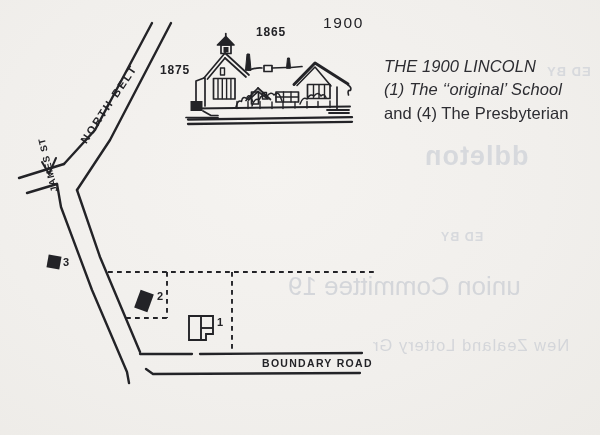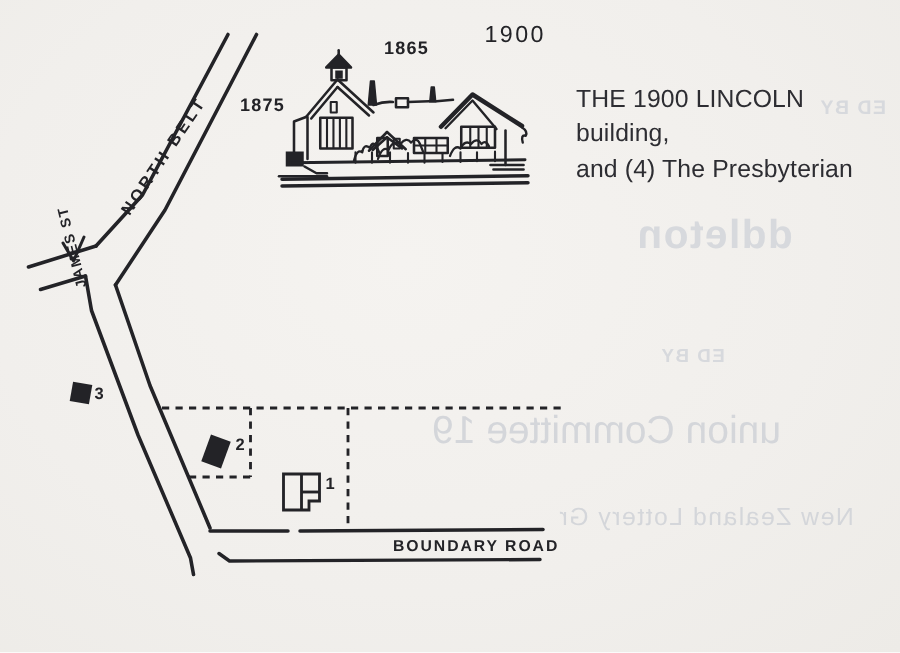--- a/index.html
+++ b/index.html
@@ -30,21 +30,21 @@
   .g3{left:440px;top:230px;font-size:12.5px;font-weight:700;letter-spacing:1px;}
   .g4{left:288px;top:271px;font-size:26px;color:#d4d6da;}
   .g5{left:372px;top:336px;font-size:16.5px;letter-spacing:1px;color:#d4d6da;}
   
   .caption{
     position:absolute;left:384px;top:55px;width:212px;
     font-size:16.5px;line-height:23.4px;color:#2d2d32;
     letter-spacing:0.1px;
   }
   .caption .ln{display:block;}
-  .caption .it{}
+  .caption .it{font-style:italic;}
   
   svg.plan{position:absolute;left:0;top:0;color:var(--ink);}
   svg.plan text{fill:currentColor;font-family:"Liberation Sans", sans-serif;}
   .lbl-road{font-size:11px;font-weight:700;letter-spacing:2.2px;}
   .lbl-road-sm{font-size:9.5px;font-weight:700;letter-spacing:1px;}
   .lbl-bnd{font-size:10.5px;font-weight:700;letter-spacing:1.3px;}
   .lbl-year{font-size:12px;font-weight:700;letter-spacing:0.8px;}
   .lbl-year-lg{font-size:15.5px;font-weight:400;letter-spacing:1.6px;}
   .lbl-marker{font-size:11px;font-weight:700;}
 </style>
@@ -177,17 +177,17 @@
 
     <text class="lbl-year" x="160" y="74">1875</text>
 
     <text class="lbl-year" x="256" y="36">1865</text>
 
     <text class="lbl-year-lg" x="323" y="28">1900</text>
   </svg>
 
   <div class="caption">
     <span class="ln it">THE 1900 LINCOLN</span>
-    <span class="ln it">building,</span>
+    <span class="ln it">(1) The ‘‘original’ School</span>
     <span class="ln">and (4) The Presbyterian</span>
   </div>
 
 </div>
 
 </body></html>

